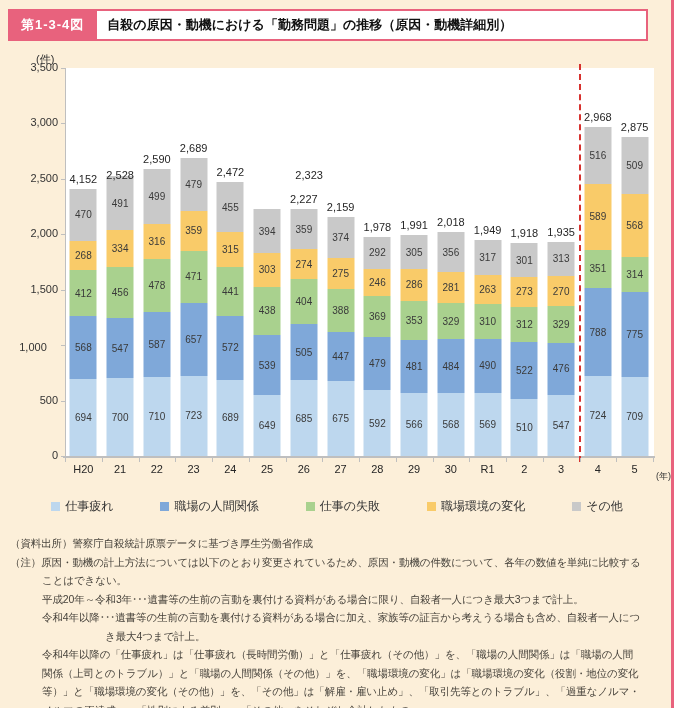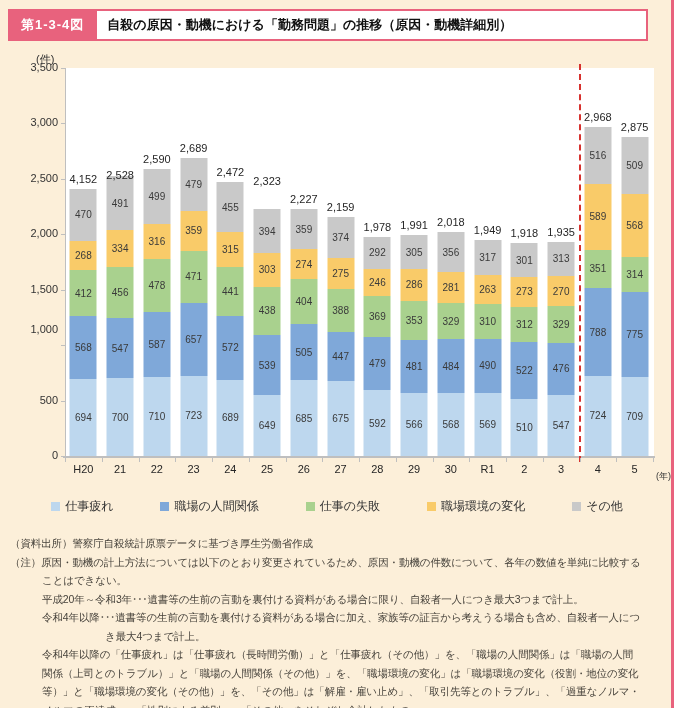--- a/index.html
+++ b/index.html
@@ -125,21 +125,21 @@
         <div class="xlabel">24</div>
       </div>
       <div class="col">
         <div class="bar">
           <div class="seg" style="height: 43.6777px; background: rgb(201, 201, 201);">394</div>
           <div class="seg" style="height: 33.5897px; background: rgb(249, 203, 105);">303</div>
           <div class="seg" style="height: 48.5554px; background: rgb(169, 209, 142);">438</div>
           <div class="seg" style="height: 59.752px; background: rgb(127, 168, 217);">539</div>
           <div class="seg" style="height: 61px; background: rgb(189, 215, 238);">649</div>
         </div>
-        <div class="total" style="bottom: 269px;">2,323</div>
+        <div class="total" style="bottom: 275px; margin-left: 42px;">2,323</div>
         <div class="xlabel">25</div>
       </div>
       <div class="col">
         <div class="bar">
           <div class="seg" style="height: 39.7977px; background: rgb(201, 201, 201);">359</div>
           <div class="seg" style="height: 30.3749px; background: rgb(249, 203, 105);">274</div>
           <div class="seg" style="height: 44.7863px; background: rgb(169, 209, 142);">404</div>
           <div class="seg" style="height: 55.9829px; background: rgb(127, 168, 217);">505</div>
           <div class="seg" style="height: 75.9371px; background: rgb(189, 215, 238);">685</div>
         </div>
@@ -245,21 +245,21 @@
         <div class="total" style="bottom: 322.714px;">2,875</div>
         <div class="xlabel">5</div>
       </div>
     </div>
   <div class="divider" style="left: 570.5px; border-left-color: rgb(215, 49, 46);"></div>
   <div class="year-unit">(年)</div>
 <div class="ylab" style="top: 397px;">0</div>
     <div class="ymark" style="top: 404px;"></div>
     <div class="ylab" style="top: 341.571px;">500</div>
     <div class="ymark" style="top: 348.571px;"></div>
-    <div class="ylab" style="top: 271px;">1,000</div>
+    <div class="ylab" style="top: 289px; text-align: center;">1,000</div>
     <div class="ymark" style="top: 293.143px;"></div>
     <div class="ylab" style="top: 230.714px;">1,500</div>
     <div class="ymark" style="top: 237.714px;"></div>
     <div class="ylab" style="top: 175.286px;">2,000</div>
     <div class="ymark" style="top: 182.286px;"></div>
     <div class="ylab" style="top: 119.857px;">2,500</div>
     <div class="ymark" style="top: 126.857px;"></div>
     <div class="ylab" style="top: 64.4286px;">3,000</div>
     <div class="ymark" style="top: 71.4286px;"></div>
     <div class="ylab" style="top: 9px;">3,500</div>

